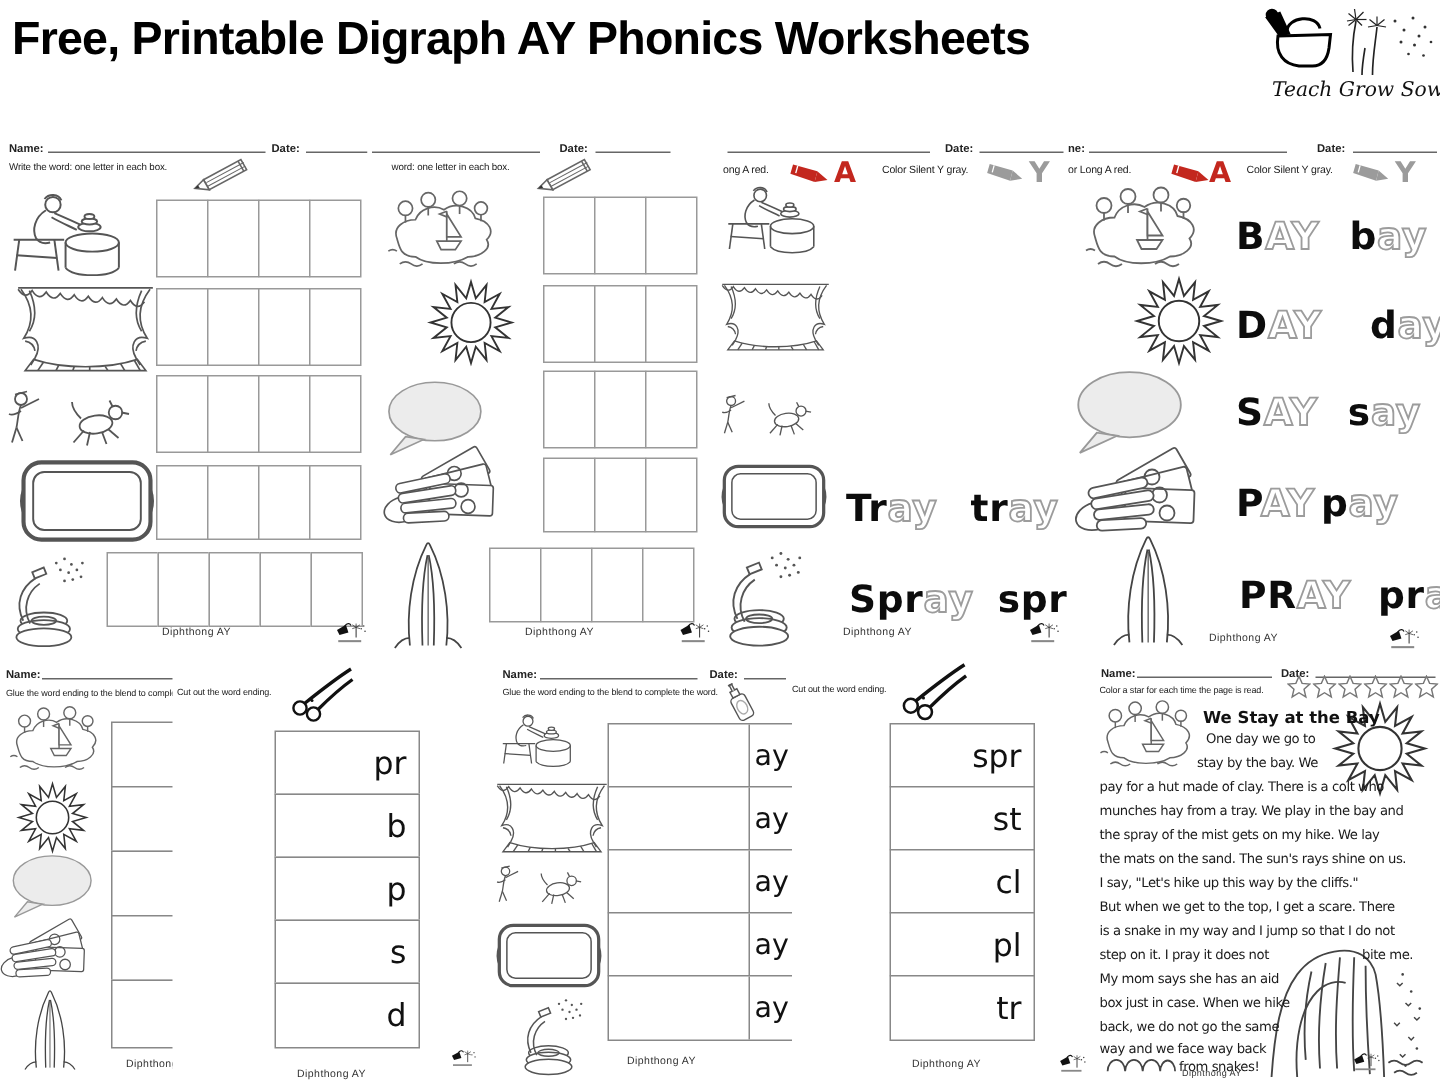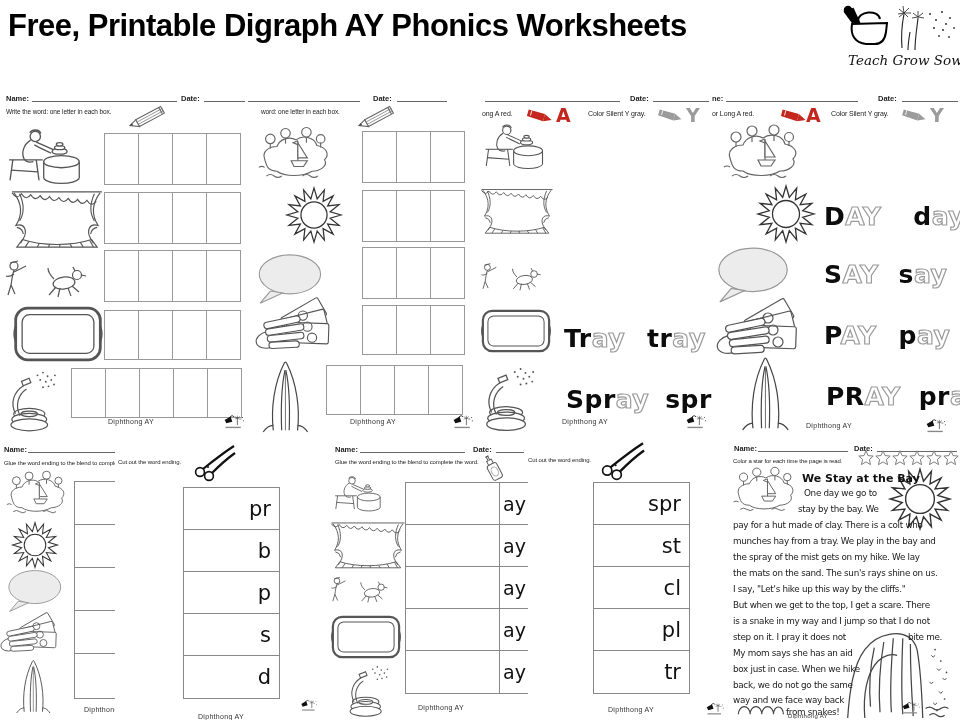--- a/index.html
+++ b/index.html
@@ -515,29 +515,33 @@
   <svg class="art" style="left:2px;top:158px" width="76" height="58" viewBox="0 0 72 56">
       <use href="#img-say"></use>
     </svg>
   <svg class="art" style="left:0px;top:214px" width="108" height="60" viewBox="0 0 100 60">
       <use href="#img-pay"></use>
     </svg>
   <svg class="art" style="left:22px;top:268px" width="62" height="74" viewBox="0 0 64 86">
       <use href="#img-pray"></use>
     </svg>
 
+  <div class="wordrow" style="left:112px;top:55px;gap:20px">
+    <span><span class="wsolid">B</span><span class="woutline">AY</span></span>
+    <span><span class="wsolid">b</span><span class="woutline">ay</span></span>
+  </div>
   <div class="wordrow" style="left:112px;top:114px;gap:32px">
     <span><span class="wsolid">D</span><span class="woutline">AY</span></span>
     <span><span class="wsolid">d</span><span class="woutline">ay</span></span>
   </div>
   <div class="wordrow" style="left:112px;top:172px;gap:20px">
     <span><span class="wsolid">S</span><span class="woutline">AY</span></span>
     <span><span class="wsolid">s</span><span class="woutline">ay</span></span>
   </div>
-  <div class="wordrow" style="left:112px;top:233px;gap:22px">
+  <div class="wordrow" style="left:112px;top:233px;gap:4px">
     <span><span class="wsolid">P</span><span class="woutline">AY</span></span>
     <span><span class="wsolid">p</span><span class="woutline">ay</span></span>
   </div>
   <div class="wordrow" style="left:114px;top:294px;gap:18px">
     <span><span class="wsolid">PR</span><span class="woutline">AY</span></span>
     <span><span class="wsolid">pr</span><span class="woutline">ay</span></span>
   </div>
 
   <span class="footer-lbl" style="left:94px;top:334px">Diphthong AY</span>
   <svg class="art" style="left:212px;top:330px" width="24" height="17" viewBox="0 0 26 20">

